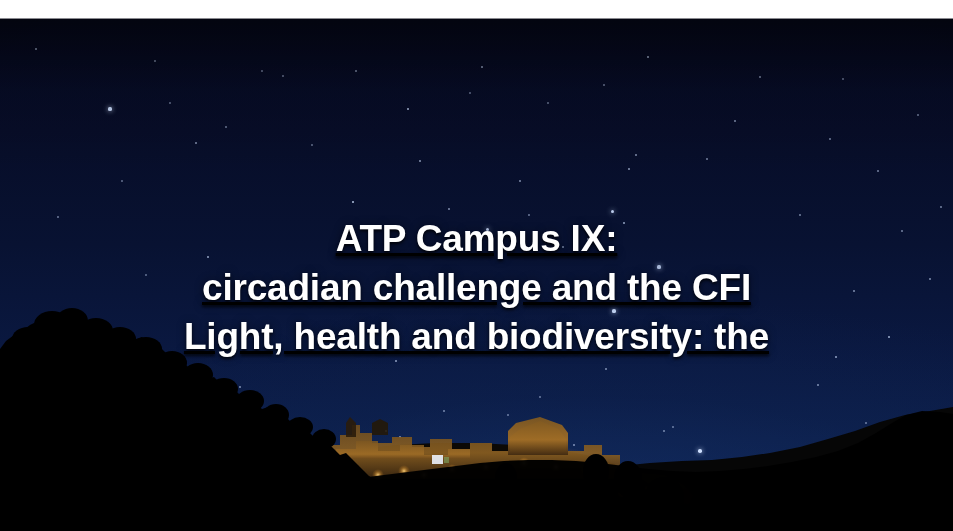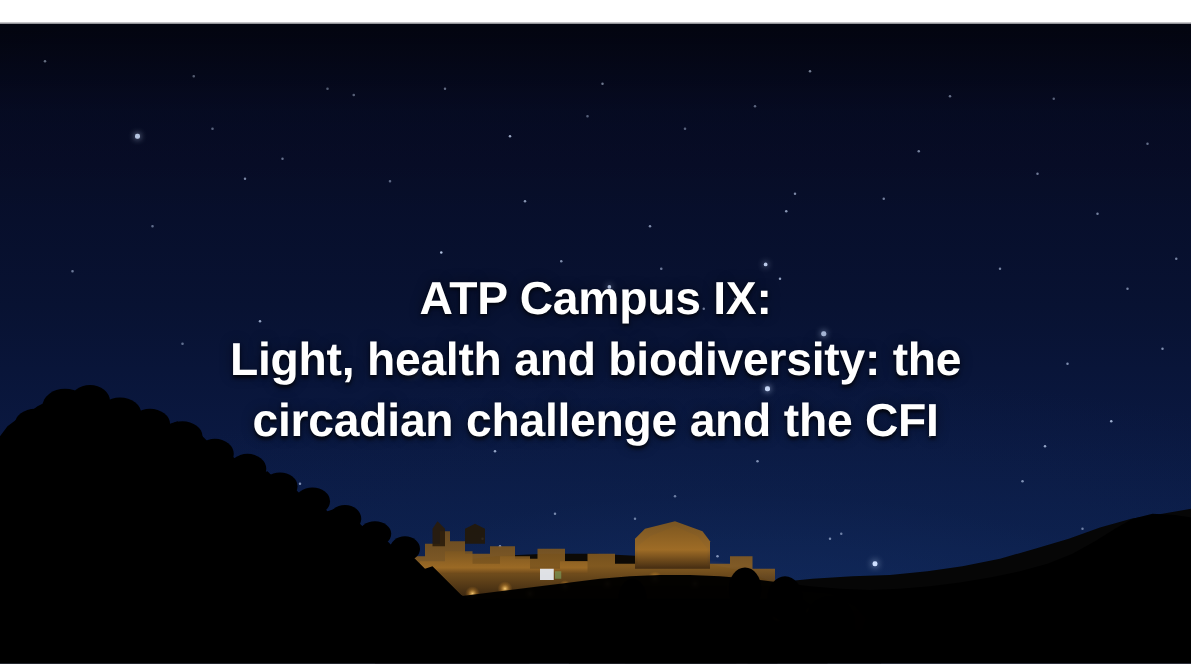--- a/index.html
+++ b/index.html
@@ -110,20 +110,21 @@
   }
 
   
   .title-block {
     position: absolute;
     left: 0;
     top: 195px;
     width: 953px;
     text-align: center;
     z-index: 30;
+    text-decoration: underline;
   }
   .title-line {
     display: block;
     color: #ffffff;
     font-family: "Liberation Sans", sans-serif;
     font-weight: bold;
     font-size: 37px;
     line-height: 49px;
     letter-spacing: -0.2px;
     text-shadow:
@@ -368,18 +369,18 @@
         <ellipse cx="628" cy="460" rx="14" ry="18"></ellipse>
         <ellipse cx="664" cy="480" rx="20" ry="22"></ellipse>
         <ellipse cx="712" cy="488" rx="22" ry="22"></ellipse>
       </g>
     </svg>
 
     <div class="vignette"></div>
 
     <div class="title-block">
       <span class="title-line">ATP Campus IX:</span>
+      <span class="title-line">circadian challenge and the CFI</span>
       <span class="title-line">Light, health and biodiversity: the</span>
-      <span class="title-line">circadian challenge and the CFI</span>
     </div>
 
   </div>
 </div>
 
 </body></html>

